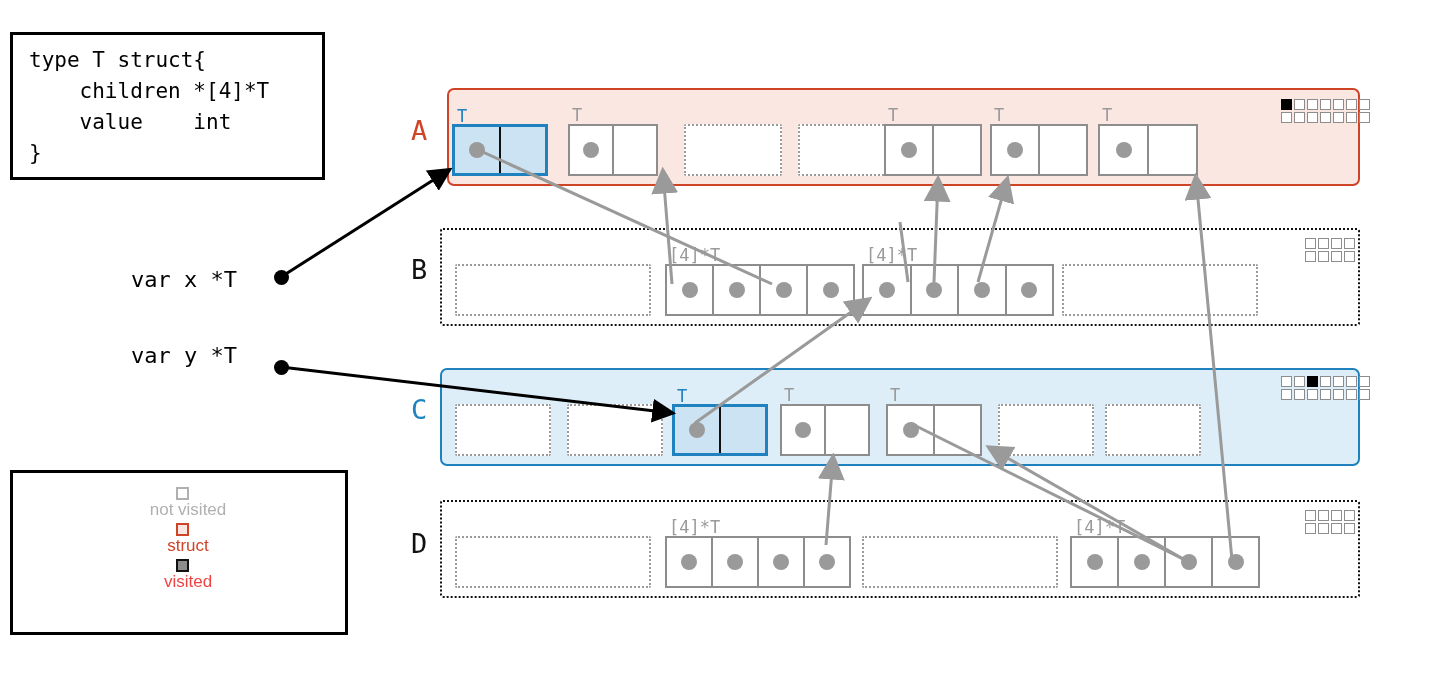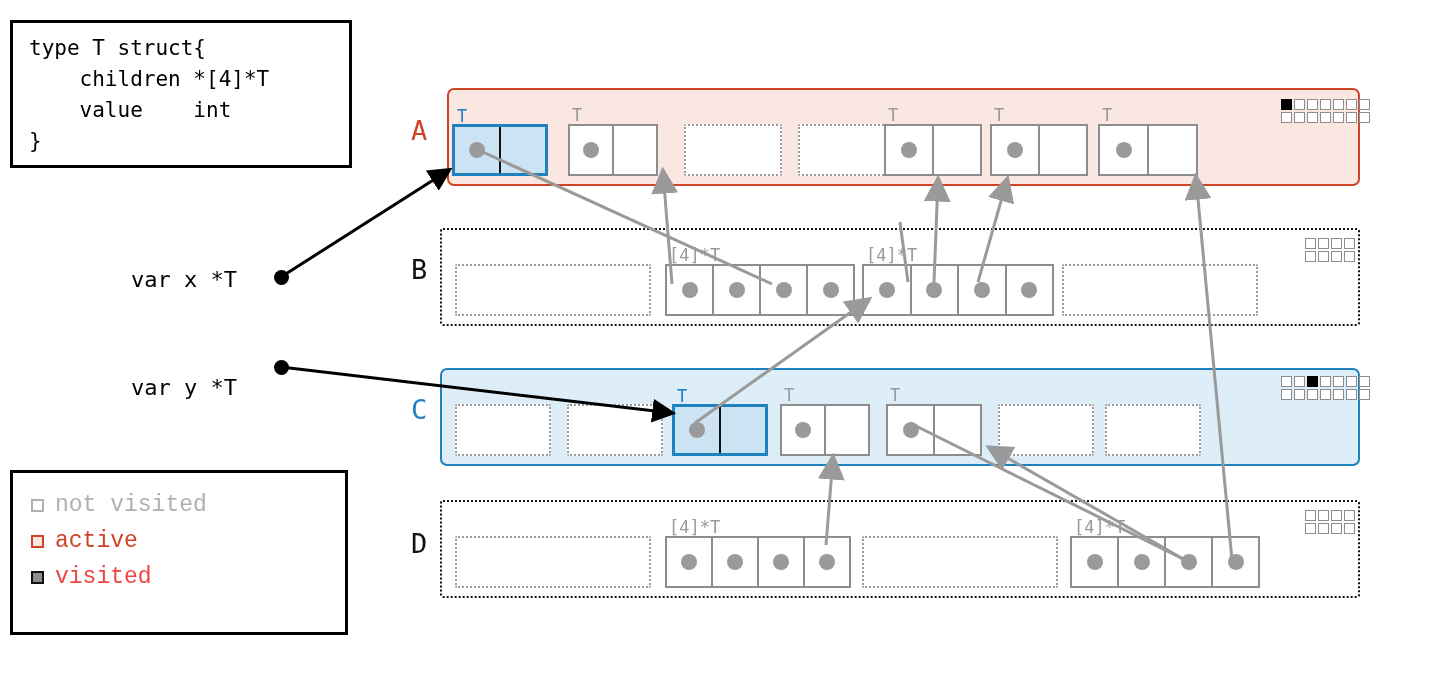--- a/index.html
+++ b/index.html
@@ -9,22 +9,22 @@
   body {
     width: 1440px; height: 675px;
     position: relative;
     font-family: "DejaVu Sans Mono", monospace;
     overflow: hidden;
   }
   .stage { position: absolute; inset: 0; }
 
   
   #typedef-box {
-    position: absolute; left: 10px; top: 20px;
-    width: 342px; height: 148px;
+    position: absolute; left: 10px; top: 32px;
+    width: 315px; height: 148px;
     border: 3px solid #000;
     background: #fff;
     box-sizing: border-box;
     padding: 10px 0 0 16px;
   }
   #typedef-box pre {
     margin: 0;
     font-family: "DejaVu Sans Mono", monospace;
     font-size: 21px;
     line-height: 31px;
@@ -37,22 +37,23 @@
     position: absolute; left: 10px; top: 470px;
     width: 338px; height: 165px;
     border: 3px solid #000;
     background: #fff;
     box-sizing: border-box;
     padding: 14px 0 0 18px;
   }
   .legend-row {
     display: flex; align-items: center;
     height: 36px;
-    font-size: 23px;
-    font-family: Liberation Mono, monospace;
+    font-size: 17px;
+    font-family: Liberation Sans, sans-serif;
+    flex-direction: column;
   }
   .legend-swatch {
     width: 13px; height: 13px;
     box-sizing: border-box;
     margin-right: 11px;
     flex: 0 0 auto;
   }
 
   
   .varlabel {
@@ -171,32 +172,32 @@
 }</pre>
   </div>
 
   <div id="legend-box">
     <div class="legend-row">
       <span class="legend-swatch" id="sw0" style="border: 2.5px solid rgb(176, 176, 176); background: rgb(255, 255, 255);"></span>
       <span id="lb0" style="color: rgb(176, 176, 176);">not visited</span>
     </div>
     <div class="legend-row">
       <span class="legend-swatch" id="sw2" style="border: 2.5px solid rgb(207, 67, 38); background: rgb(251, 231, 226);"></span>
-      <span id="lb2" style="color: rgb(207, 67, 38);">active</span>
+      <span id="lb2" style="color: rgb(207, 67, 38);">struct</span>
     </div>
     <div class="legend-row">
       <span class="legend-swatch" id="sw3" style="border: 2.5px solid rgb(17, 17, 17); background: rgb(141, 141, 141);"></span>
       <span id="lb3" style="color: #ef4444;">visited</span>
     </div>
   </div>
 
   <div class="varlabel" style="left:131px; top:267px;">var x *T</div>
   <div class="vardot" style="left:274px; top:270px;"></div>
 
-  <div class="varlabel" style="left:131px; top:375px;">var y *T</div>
+  <div class="varlabel" style="left:131px; top:343px;">var y *T</div>
   <div class="vardot" style="left:274px; top:360px;"></div>
 
   <div id="spans-host">
       <div class="rowletter" style="left: 411px; top: 115px; color: rgb(207, 67, 38);">A</div>
       <div class="span active" style="left: 447px; top: 88px; width: 913px; height: 98px;"></div>
       <div class="obj onworklist" style="left: 452px; top: 124px; width: 96px; height: 52px;">
         <span class="objlabel blue">T</span>
         <div class="cell">
           <span class="ptrdot"></span>
         </div>

